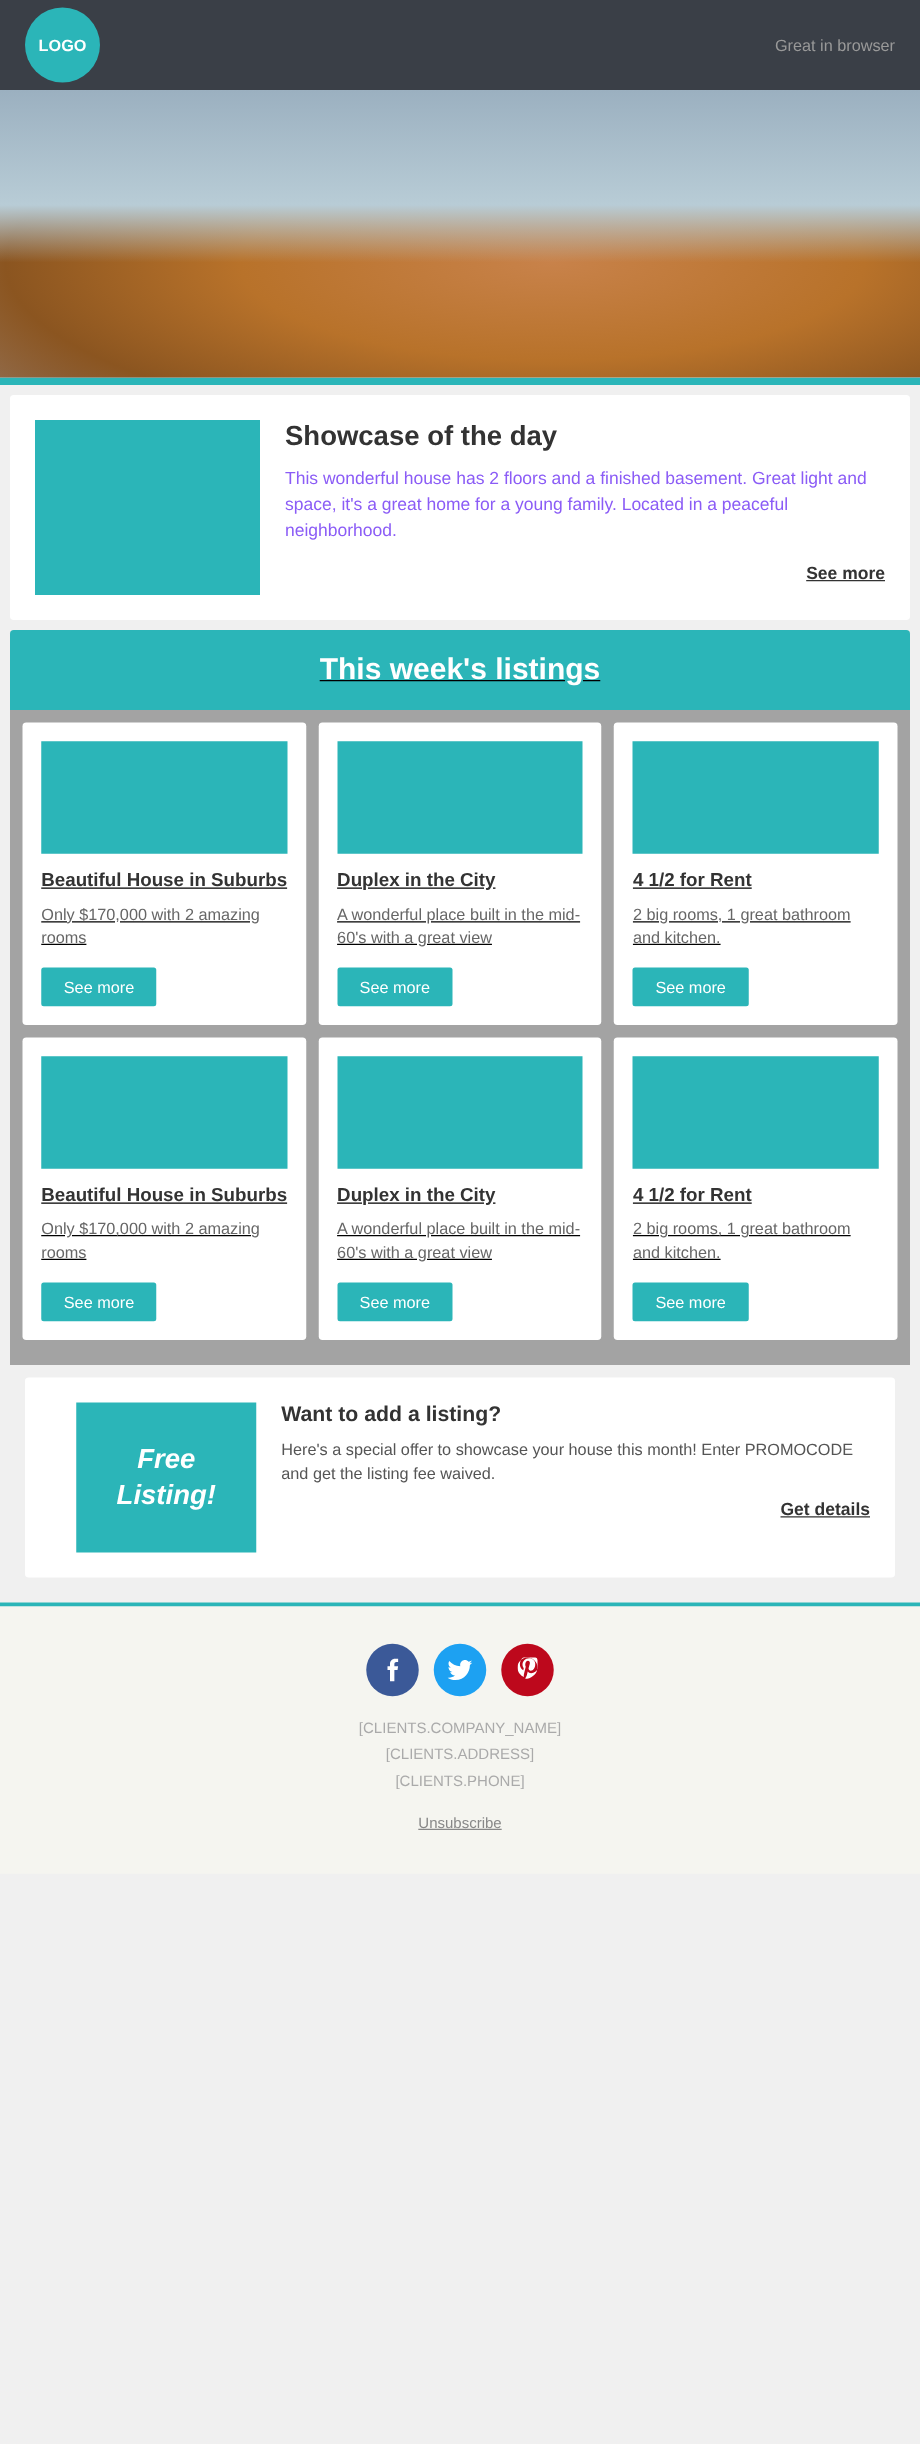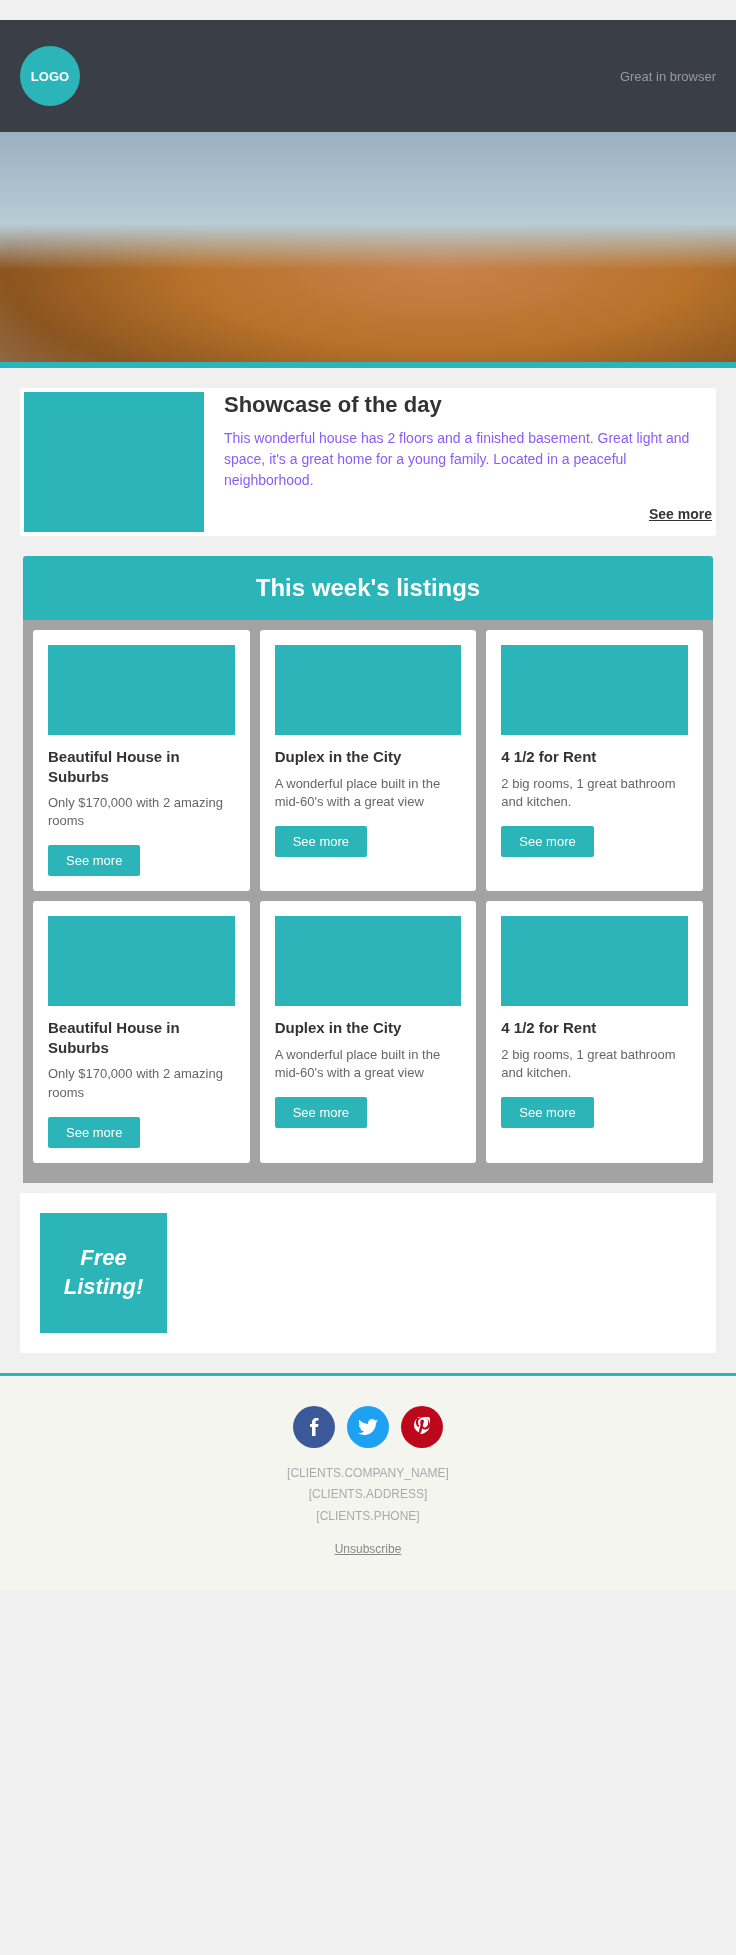--- a/index.html
+++ b/index.html
@@ -10,25 +10,24 @@
       justify-content: center;
       min-height: 1955px;
     }
     .email-wrapper {
       width: 736px;
       background: #f0f0f0;
     }
     
     .header {
       background: #3a3f47;
-      padding: 26px 20px;
+      padding: 6px 20px;
       display: flex;
       align-items: center;
       justify-content: space-between;
-      margin-top: 20px;
     }
     .logo-circle {
       width: 60px;
       height: 60px;
       background: #2bb5b8;
       border-radius: 50%;
       display: flex;
       align-items: center;
       justify-content: center;
       color: white;
@@ -55,22 +54,22 @@
         radial-gradient(ellipse at 60% 60%, #c8824a 0%, #b8722a 40%, #8b5520 70%, transparent 100%);
     }
     
     .teal-bar {
       height: 6px;
       background: #2bb5b8;
     }
     
     .showcase-section {
       background: white;
-      margin: 20px;
-      padding: 4px;
+      margin: 8px;
+      padding: 20px;
       border-radius: 3px;
     }
     .showcase-inner {
       display: flex;
       gap: 20px;
       align-items: flex-start;
     }
     .showcase-image {
       width: 180px;
       height: 140px;
@@ -96,21 +95,22 @@
       text-align: right;
       margin-top: 15px;
       color: #333;
       font-weight: bold;
       font-size: 14px;
       text-decoration: underline;
       cursor: pointer;
     }
     
     .listings-section {
-      margin: 0 23px;
+      margin: 0 8px;
+      text-decoration: underline;
     }
     .listings-header {
       background: #2bb5b8;
       padding: 18px;
       text-align: center;
       border-radius: 3px 3px 0 0;
     }
     .listings-header-text {
       color: white;
       font-size: 24px;
@@ -163,34 +163,35 @@
     .free-listing-section {
       background: white;
       margin: 10px 20px 20px;
       padding: 20px;
       border-radius: 3px;
       display: flex;
       gap: 20px;
       align-items: flex-start;
     }
     .free-listing-image {
-      width: 127px;
+      width: 144px;
       height: 120px;
       background: #2bb5b8;
       flex-shrink: 0;
       display: flex;
       align-items: center;
       justify-content: center;
       color: white;
       font-style: italic;
       font-size: 22px;
       font-weight: bold;
       text-align: center;
       line-height: 1.3;
       padding: 10px;
+      margin-left: 21px;
     }
     .free-listing-content {
       flex: 1;
     }
     .free-listing-title {
       font-size: 17px;
       font-weight: bold;
       color: #333;
       margin-bottom: 8px;
     }
@@ -331,20 +332,25 @@
         </div>
       </div>
 
     </div>
   </div>
 
   <div class="free-listing-section">
     <div class="free-listing-image">
       <span>Free Listing!</span>
     </div>
+    <div class="free-listing-content">
+      <div class="free-listing-title">Want to add a listing?</div>
+      <div class="free-listing-desc">Here's a special offer to showcase your house this month! Enter PROMOCODE and get the listing fee waived.</div>
+      <span class="get-details-link">Get details</span>
+    </div>
   </div>
 
   <div class="footer">
     <div class="social-icons">
       <div class="social-icon social-facebook">
         <svg width="12" height="20" viewBox="0 0 12 20" fill="white">
           <path d="M7.5 7V5c0-.8.7-1.5 1.5-1.5h1.5V1H8C5.8 1 4 2.8 4 5v2H2v3h2v9h3.5v-9H10l.5-3H7.5z"></path>
         </svg>
       </div>
       <div class="social-icon social-twitter">

